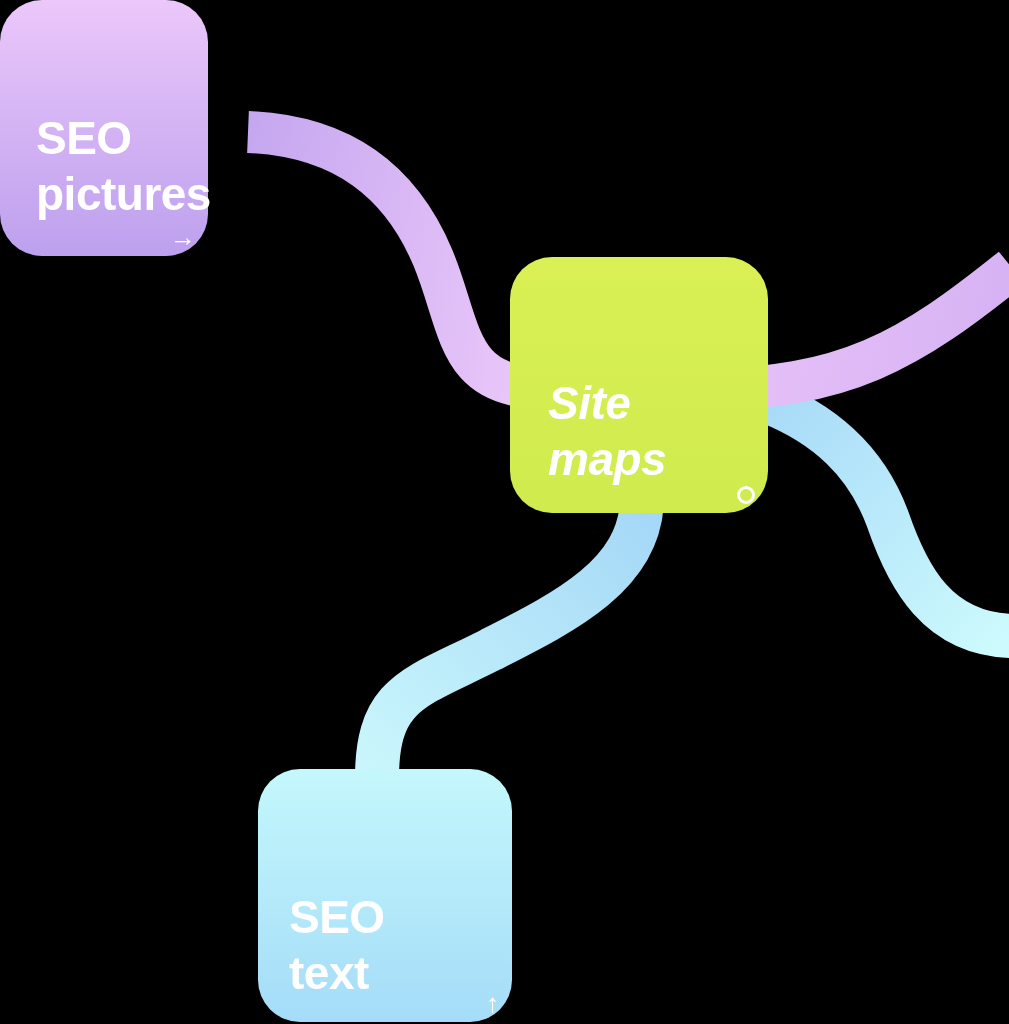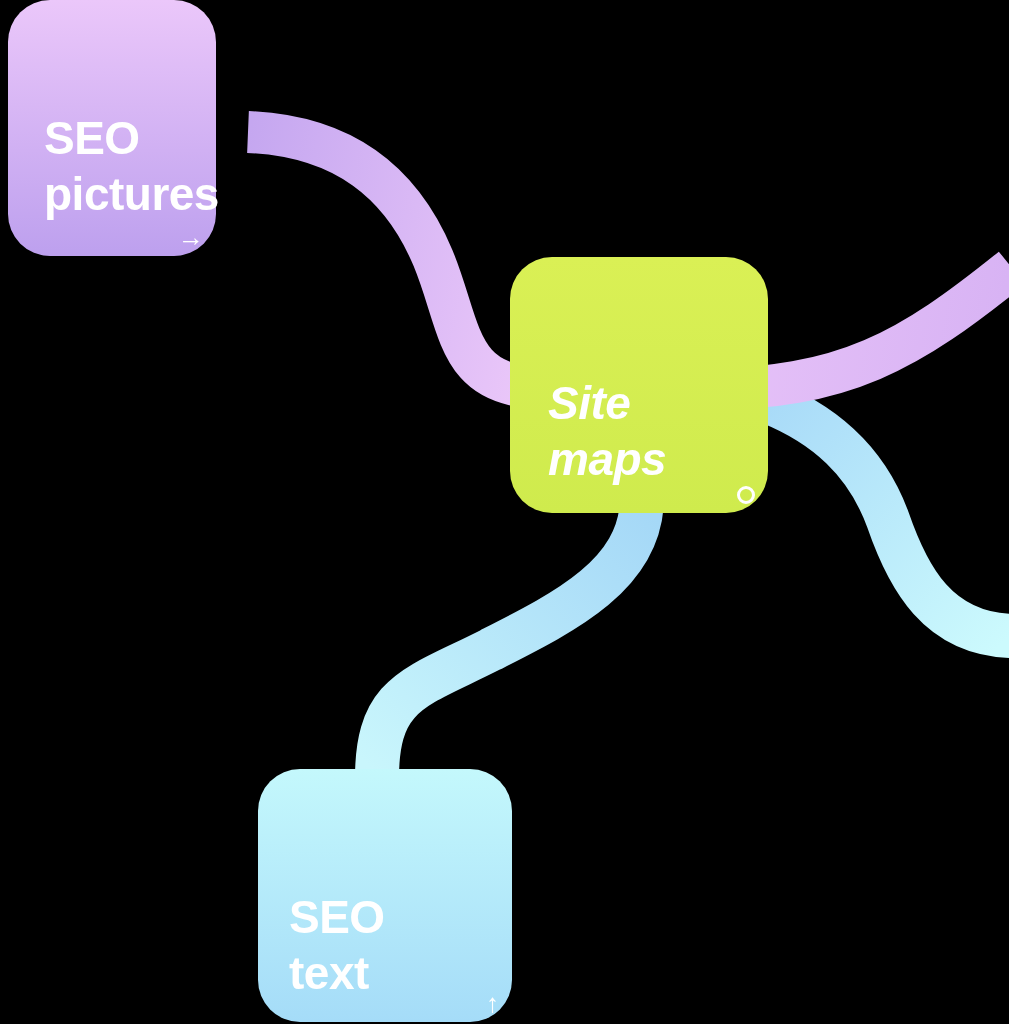--- a/index.html
+++ b/index.html
@@ -1,20 +1,20 @@
 <!DOCTYPE html>
 <html><head>
 <meta charset="utf-8">
 <style>
   html,body{margin:0;padding:0;}
   body{width:1009px;height:1024px;overflow:hidden;font-family:"Liberation Sans","DejaVu Sans",sans-serif;}
   .canvas{position:relative;width:1009px;height:1024px;background:var(--bg,#000);}
   .wires{position:absolute;left:0;top:0;z-index:0;}
   .card{position:absolute;z-index:1;border-radius:42px;background:linear-gradient(180deg,var(--g1),var(--g2));}
-  .card-pictures{left:8px;top:0;width:208px;height:256px;}
+  .card-pictures{left:0;top:0;width:208px;height:256px;}
   .card-sitemaps{left:510px;top:257px;width:258px;height:256px;font-style:italic;}
   .card-seotext{left:258px;top:769px;width:254px;height:253px;}
   .label{position:absolute;width:178px;color:#ffffff;font-size:46px;line-height:56px;font-weight:700;letter-spacing:-0.5px;}
   .card-pictures .label{left:36px;top:110px;}
   .card-sitemaps .label{left:38px;top:118px;}
   .card-seotext .label{left:31px;top:120px;}
   .glyph{position:absolute;color:#ffffff;font-size:26px;line-height:26px;font-weight:400;}
   .card-pictures .glyph{right:12px;bottom:6px;}
   .card-seotext .glyph{right:13px;bottom:6px;}
   .ring{position:absolute;right:13px;bottom:9px;width:12px;height:12px;border:3px solid #ffffff;border-radius:50%;}

